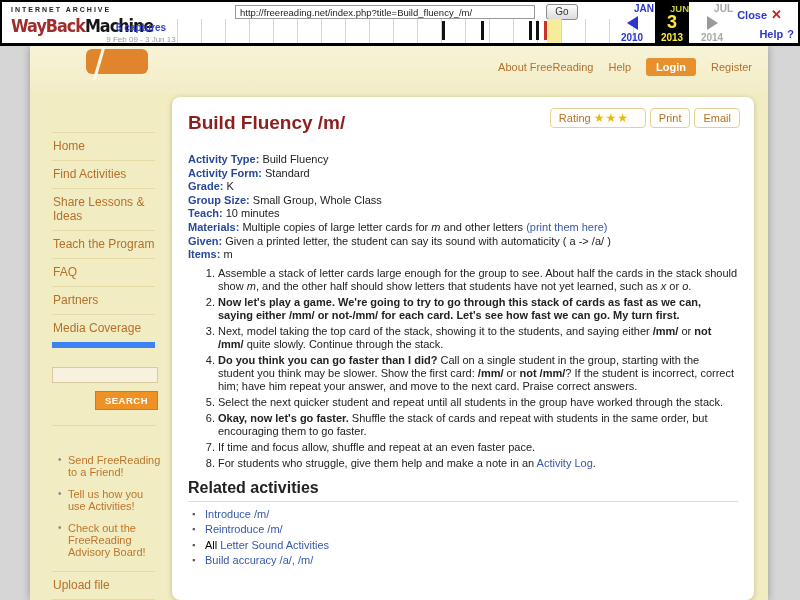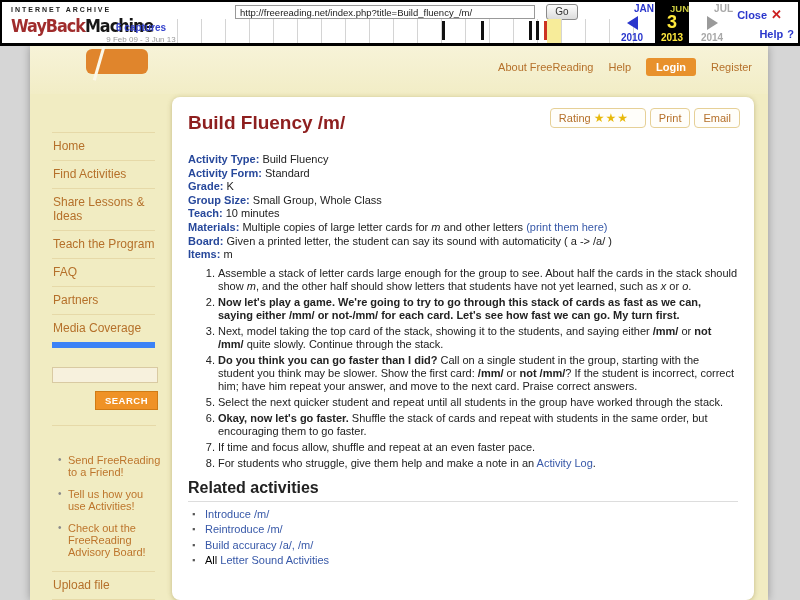--- a/index.html
+++ b/index.html
@@ -189,35 +189,35 @@
       <div class="act-box">Email</div>
     </div>
     <h1>Build Fluency /m/</h1>
     <div class="details">
         <div class="detail-row"><span class="dlabel">Activity Type:</span> <span>Build Fluency</span></div>
         <div class="detail-row"><span class="dlabel">Activity Form:</span> <span>Standard</span></div>
         <div class="detail-row"><span class="dlabel">Grade:</span> <span>K</span></div>
         <div class="detail-row"><span class="dlabel">Group Size:</span> <span>Small Group, Whole Class</span></div>
         <div class="detail-row"><span class="dlabel">Teach:</span> <span>10 minutes</span></div>
         <div class="detail-row"><span class="dlabel">Materials:</span> <span>Multiple copies of large letter cards for </span><span style="font-style: italic;">m</span><span> and other letters </span><a class="lnk" href="#">(print them here)</a></div>
-        <div class="detail-row"><span class="dlabel">Board:</span> <span>Given a printed letter, the student can say its sound with automaticity ( a -&gt; /a/ )</span></div>
+        <div class="detail-row"><span class="dlabel">Given:</span> <span>Given a printed letter, the student can say its sound with automaticity ( a -&gt; /a/ )</span></div>
         <div class="detail-row"><span class="dlabel">Items:</span> <span>m</span></div>
       </div>
     <ol class="steps">
         <li><span>Assemble a stack of letter cards large enough for the group to see. About half the cards in the stack should show </span><span style="font-style: italic;">m</span><span>, and the other half should show letters that students have not yet learned, such as </span><span style="font-style: italic;">x</span><span> or </span><span style="font-style: italic;">o</span><span>.</span></li>
         <li><span style="font-weight: bold;">Now let's play a game. We're going to try to go through this stack of cards as fast as we can, saying either /mm/ or not-/mm/ for each card. Let's see how fast we can go. My turn first.</span></li>
         <li><span>Next, model taking the top card of the stack, showing it to the students, and saying either </span><span style="font-weight: bold;">/mm/</span><span> or </span><span style="font-weight: bold;">not /mm/</span><span> quite slowly. Continue through the stack.</span></li>
         <li><span style="font-weight: bold;">Do you think you can go faster than I did?</span><span> Call on a single student in the group, starting with the student you think may be slower. Show the first card: </span><span style="font-weight: bold;">/mm/</span><span> or </span><span style="font-weight: bold;">not /mm/</span><span>? If the student is incorrect, correct him; have him repeat your answer, and move to the next card. Praise correct answers.</span></li>
         <li><span>Select the next quicker student and repeat until all students in the group have worked through the stack.</span></li>
         <li><span style="font-weight: bold;">Okay, now let's go faster.</span><span> Shuffle the stack of cards and repeat with students in the same order, but encouraging them to go faster.</span></li>
         <li><span>If time and focus allow, shuffle and repeat at an even faster pace.</span></li>
         <li><span>For students who struggle, give them help and make a note in an </span><a class="lnk" href="#">Activity Log</a><span>.</span></li>
       </ol>
     <h2>Related activities</h2>
     <ul class="related">
         <li><a class="lnk" href="#">Introduce /m/</a></li>
         <li><a class="lnk" href="#">Reintroduce /m/</a></li>
+        <li><span>All </span><a class="lnk" href="#">Letter Sound Activities</a></li>
         <li><a class="lnk" href="#">Build accuracy /a/, /m/</a></li>
-        <li><span>All </span><a class="lnk" href="#">Letter Sound Activities</a></li>
       </ul>
 
   </div>
 </div>
 
 </body></html>

